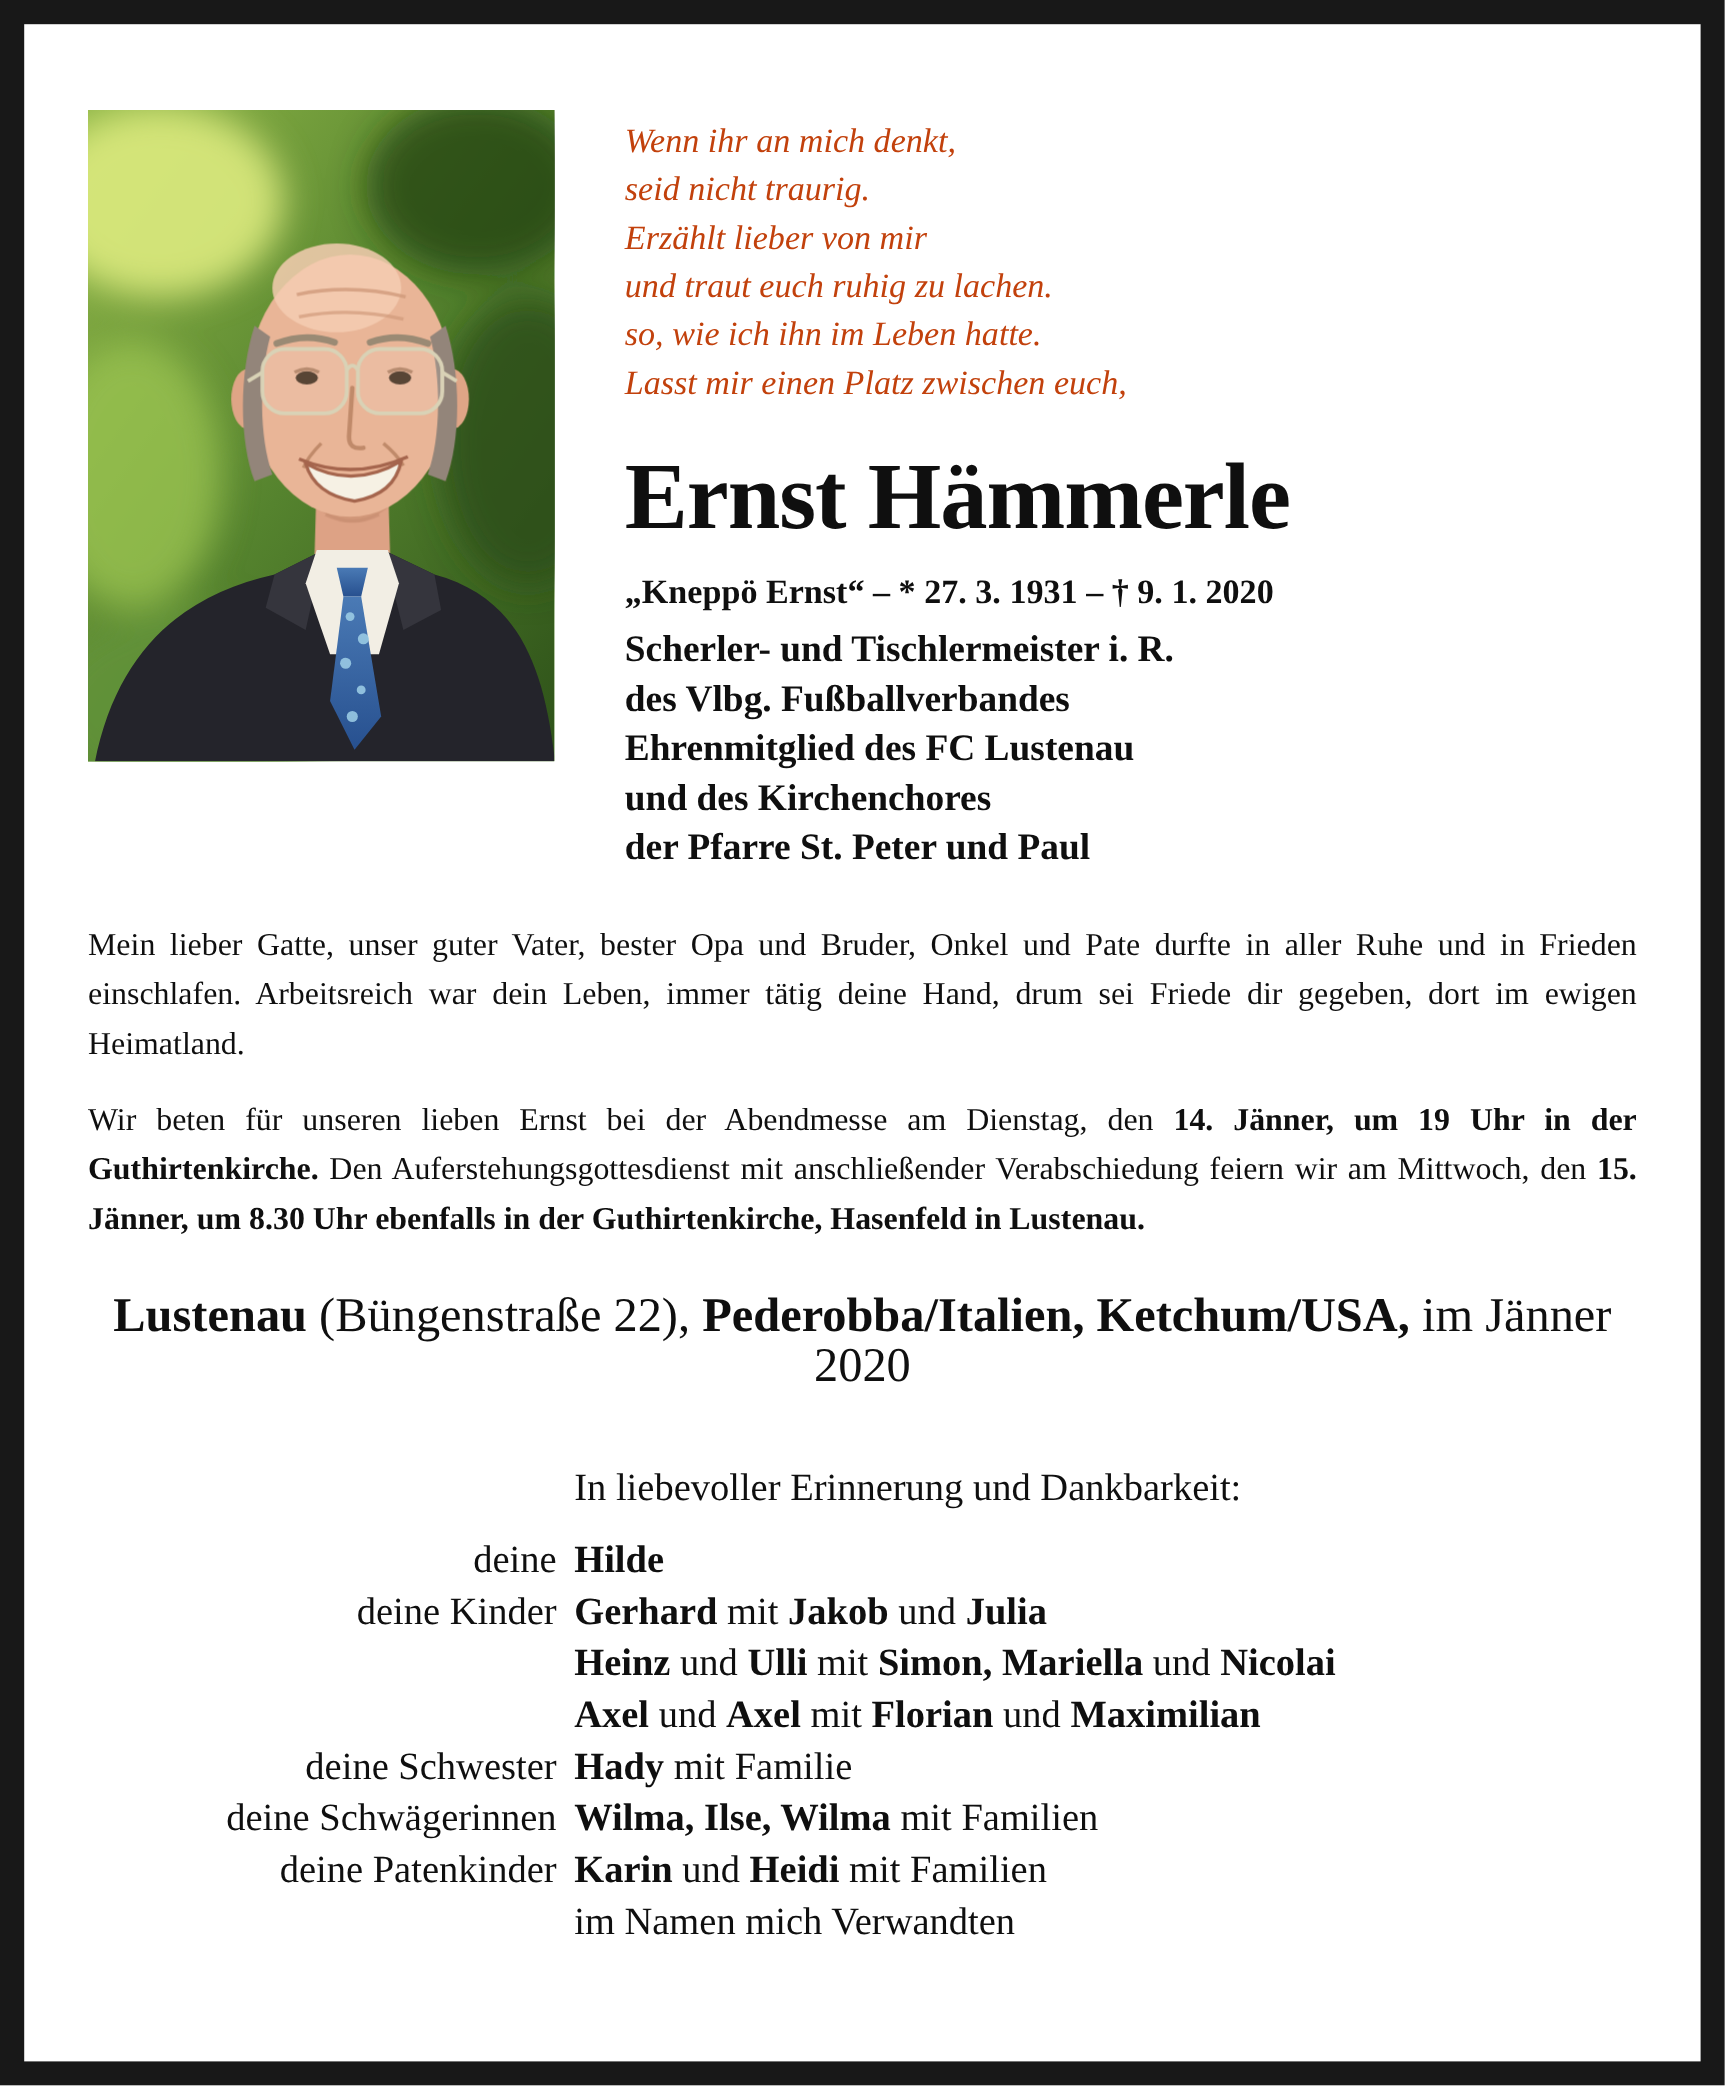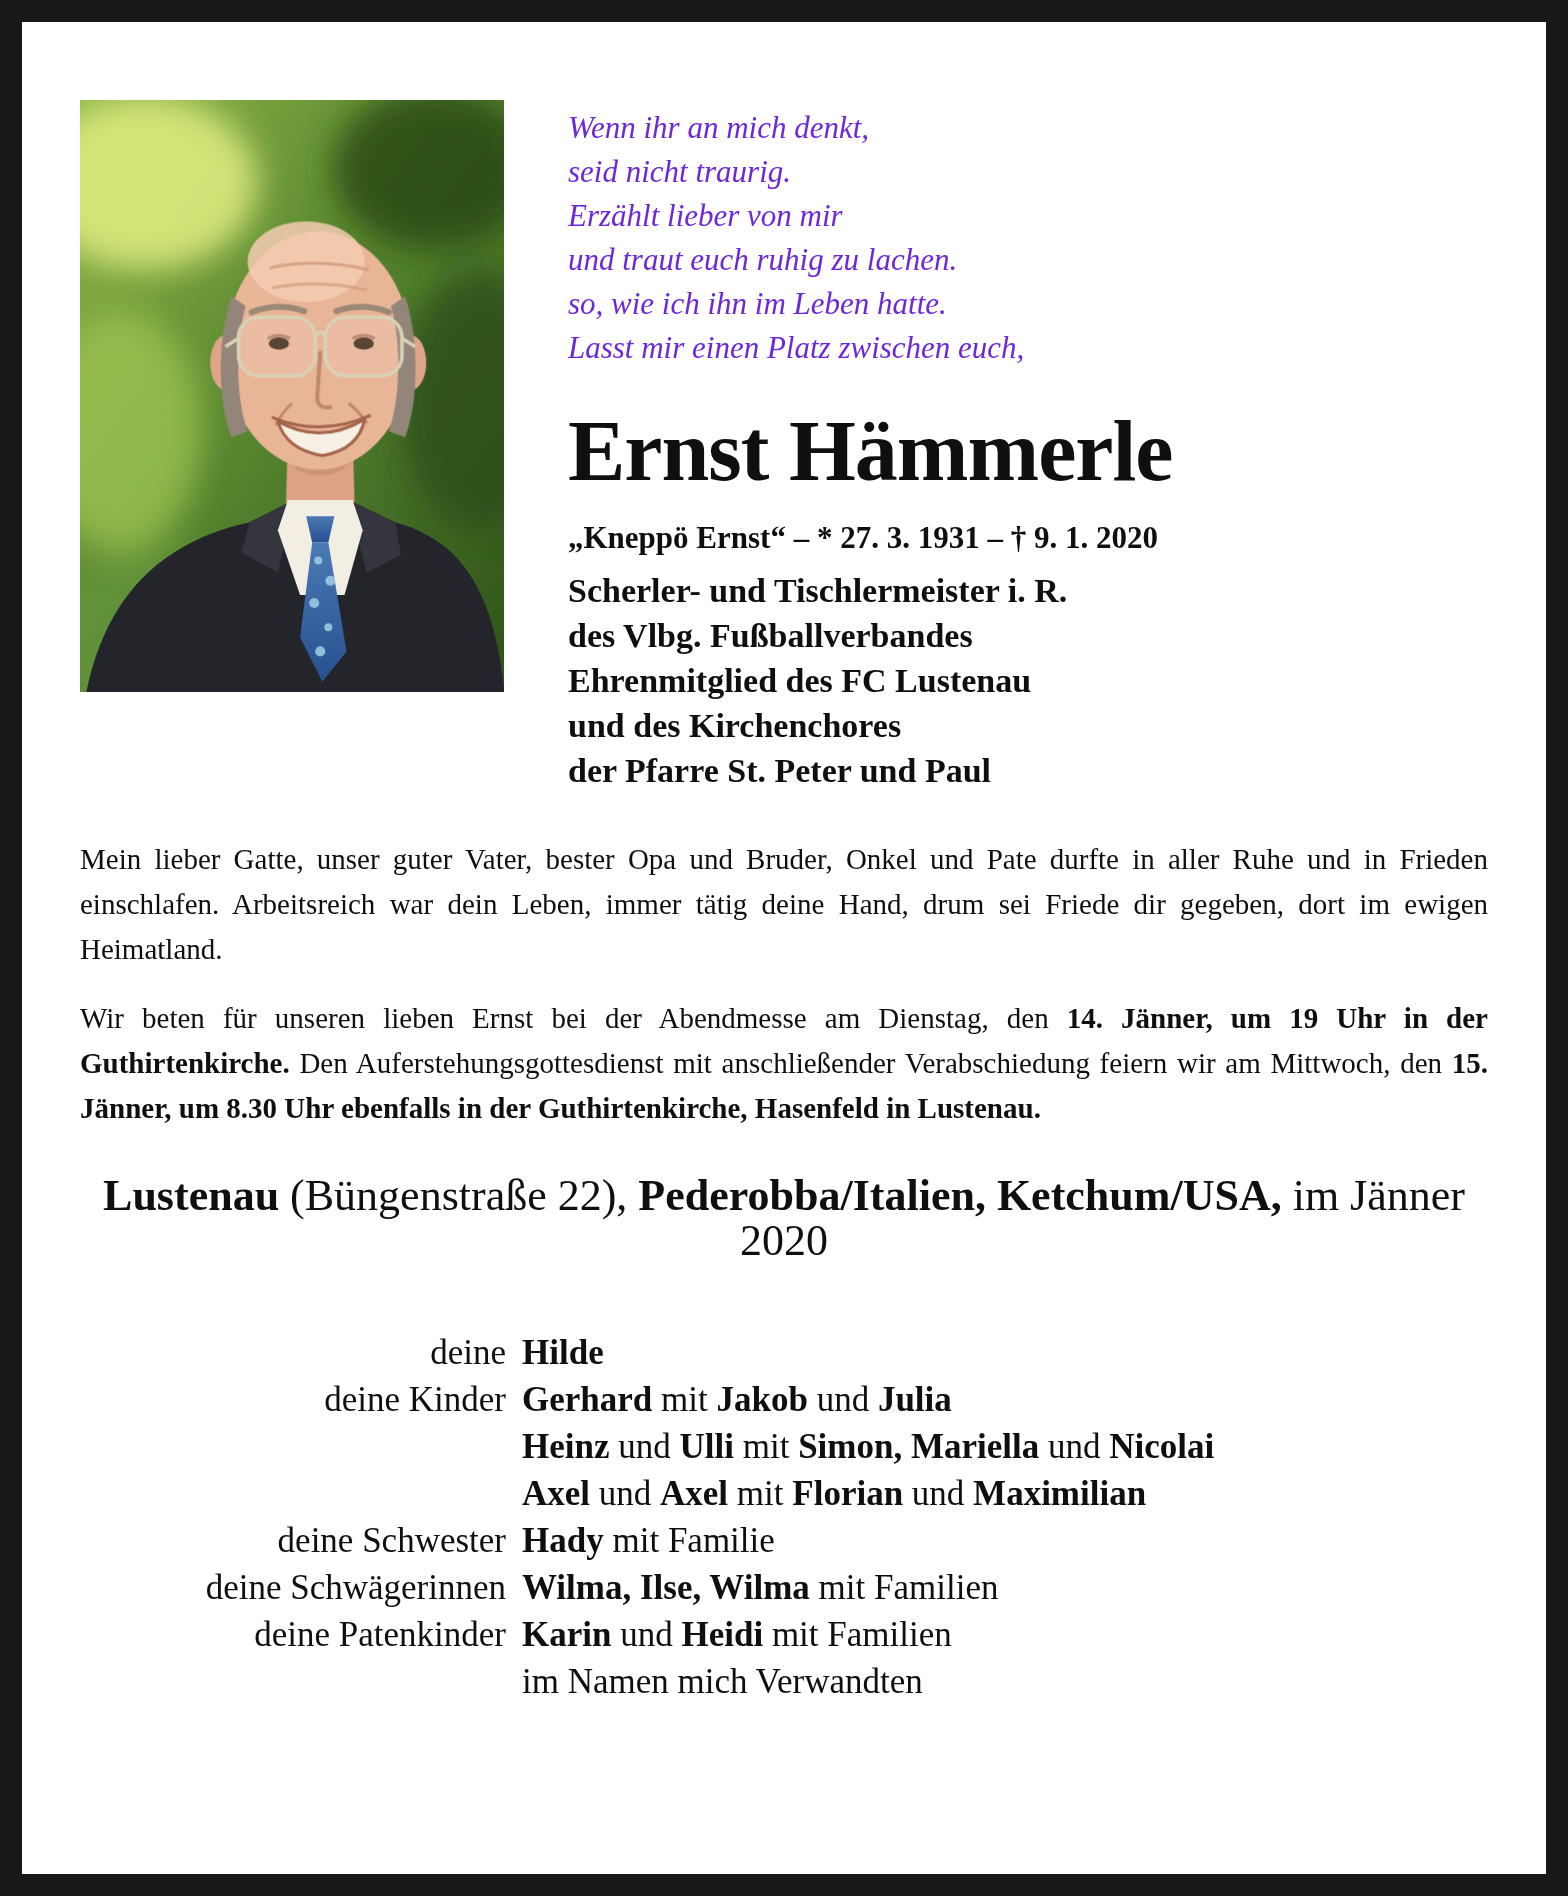--- a/index.html
+++ b/index.html
@@ -21,21 +21,21 @@
     flex: 0 0 auto;
     overflow: hidden;
     background: #4f7d2a;
   }
   .photo svg { display: block; }
   .right-col { flex: 1; padding-top: 6px; min-width: 0; }
   .poem {
     font-style: italic;
     font-size: 31px;
     line-height: 44px;
-    color: #6d28d9;
+    color: #c2410c;
   }
   .deceased-name {
     font-size: 86px;
     font-weight: 700;
     line-height: 1.0;
     margin: 38px 0 24px 0;
     letter-spacing: -1px;
   }
   .subtitle {
     font-size: 31px;
@@ -156,20 +156,21 @@
   </div>
 
   <div class="body-block">
     <p class="para">Mein lieber Gatte, unser guter Vater, bester Opa und Bruder, Onkel und Pate durfte in aller Ruhe und in Frieden einschlafen. Arbeitsreich war dein Leben, immer tätig deine Hand, drum sei Friede dir gegeben, dort im ewigen Heimatland.</p>
     <p class="para"><span>Wir beten für unseren lieben Ernst bei der Abendmesse am Dienstag, den </span><span class="seg-b">14. Jänner, um 19 Uhr in der Guthirtenkirche.</span><span> Den Auferstehungsgottesdienst mit anschließender Verabschiedung feiern wir am Mittwoch, den </span><span class="seg-b">15. Jänner, um 8.30 Uhr ebenfalls in der Guthirtenkirche, Hasenfeld in Lustenau.</span></p>
   </div>
 
   <p class="location-line"><span class="seg-b">Lustenau</span><span> (Büngenstraße 22), </span><span class="seg-b">Pederobba/Italien, Ketchum/USA,</span><span> im Jänner 2020</span></p>
 
   <div class="memorial">
+    <p class="mem-intro">In liebevoller Erinnerung und Dankbarkeit:</p>
     <div class="mem-grid">
       <div class="mem-label">deine</div>
       <div class="mem-names"><span class="seg-b">Hilde</span></div>
       <div class="mem-label">deine Kinder</div>
       <div class="mem-names"><span class="seg-b">Gerhard</span><span> mit </span><span class="seg-b">Jakob</span><span> und </span><span class="seg-b">Julia</span></div>
       <div class="mem-label"></div>
       <div class="mem-names"><span class="seg-b">Heinz</span><span> und </span><span class="seg-b">Ulli</span><span> mit </span><span class="seg-b">Simon, Mariella</span><span> und </span><span class="seg-b">Nicolai</span></div>
       <div class="mem-label"></div>
       <div class="mem-names"><span class="seg-b">Axel</span><span> und </span><span class="seg-b">Axel</span><span> mit </span><span class="seg-b">Florian</span><span> und </span><span class="seg-b">Maximilian</span></div>
       <div class="mem-label">deine Schwester</div>

